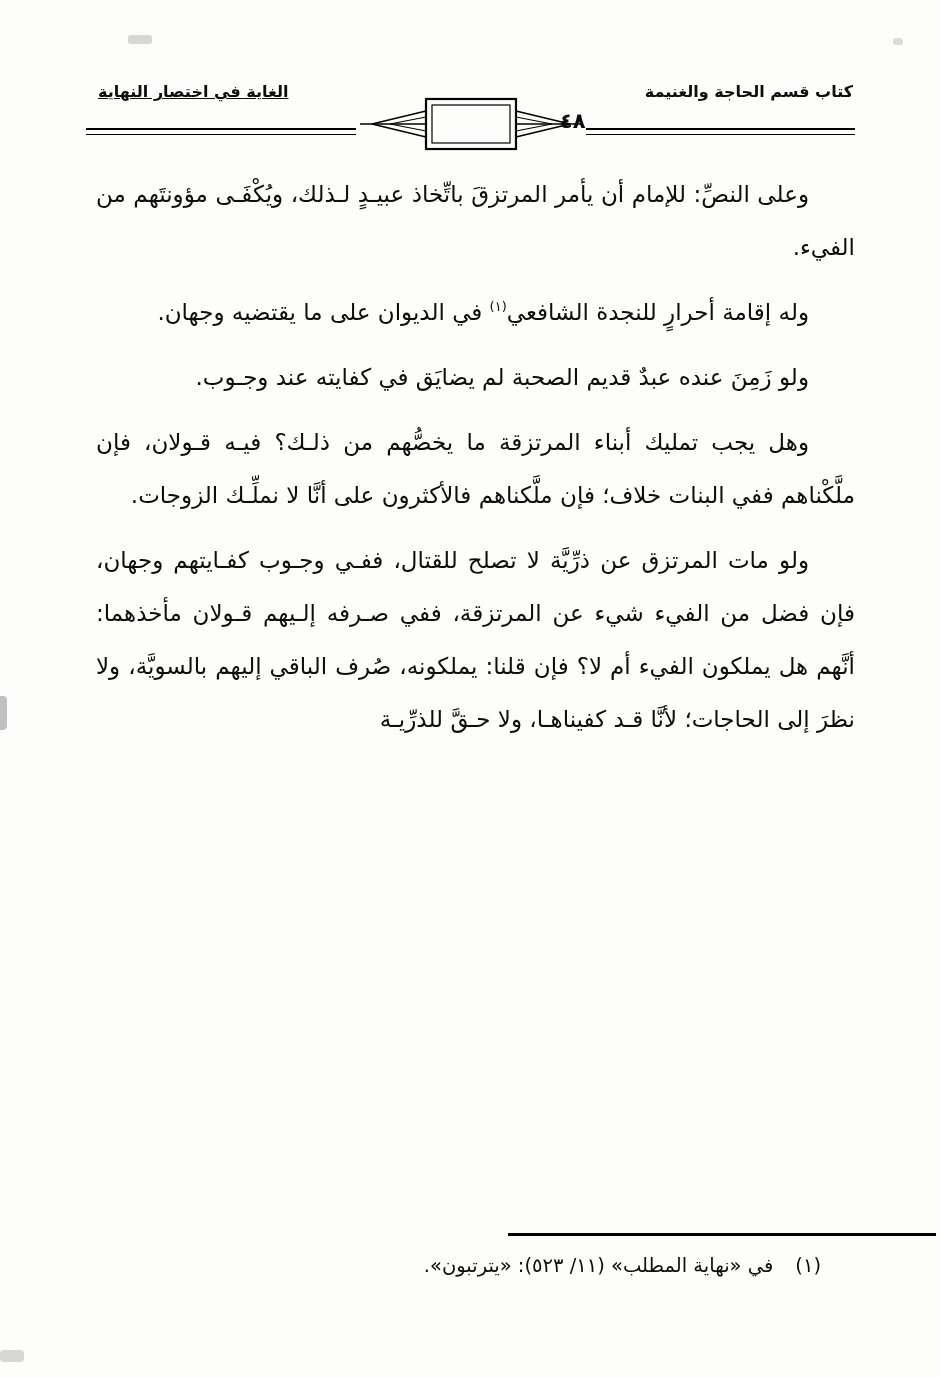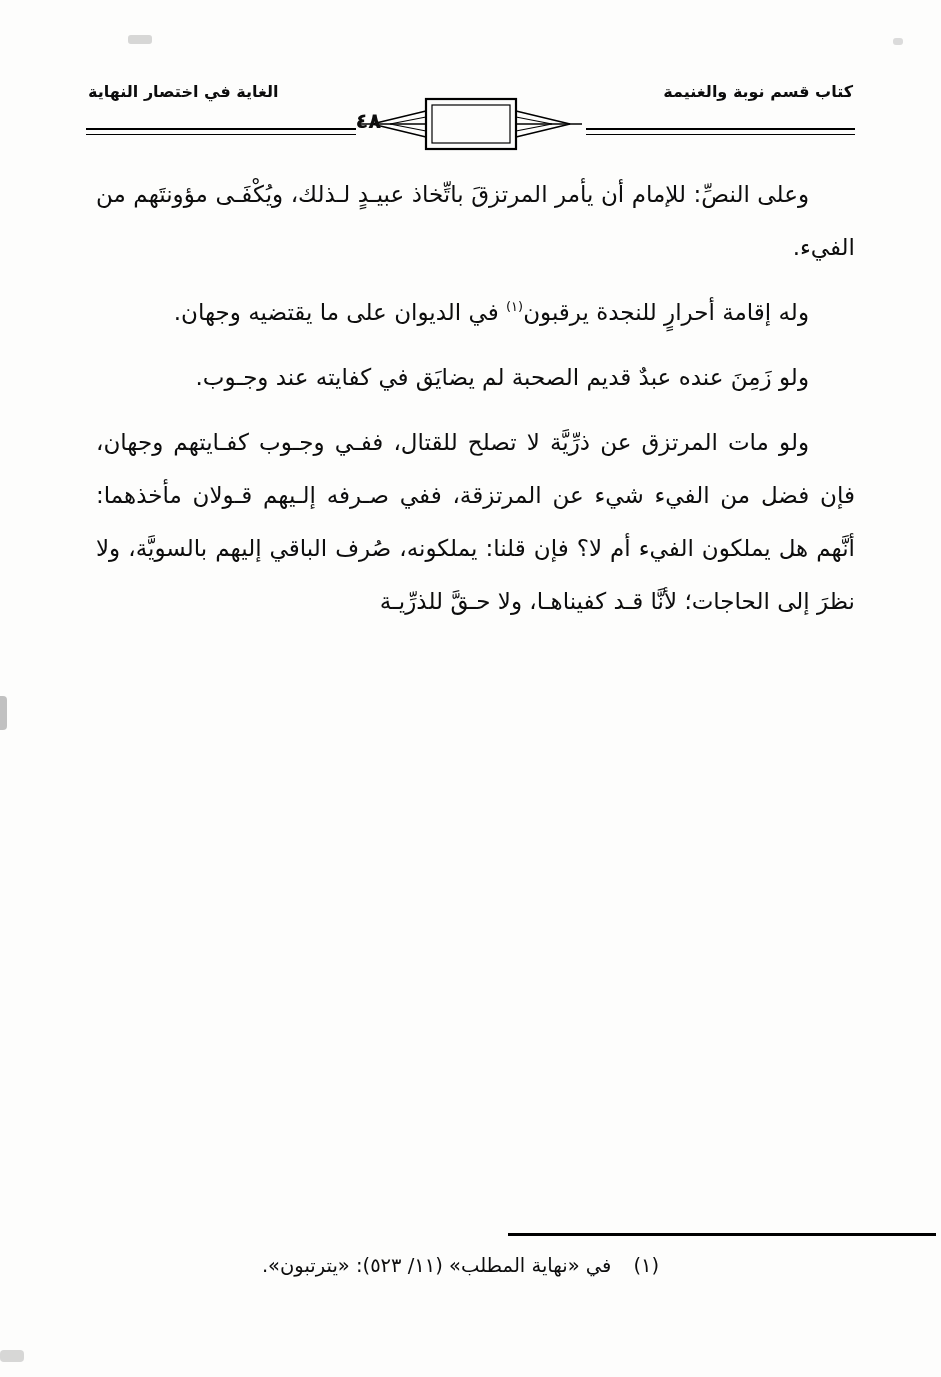--- a/index.html
+++ b/index.html
@@ -13,62 +13,62 @@
   }
 
   
   .page-header { position:absolute; top:78px; left:84px; right:84px; height:82px; direction:rtl; }
   .header-rule {
     position:absolute; top:50px; left:2px; right:2px; height:7px;
     border-top:2.5px solid #000; border-bottom:1.5px solid #000;
   }
   .header-title { position:absolute; top:4px; font-size:16px; font-weight:bold; letter-spacing:0; white-space:nowrap; }
   .header-title.right { right:4px; }
-  .header-title.left  { left:4px; }
+  .header-title.left  { left:14px;text-decoration:underline; }
   .ornament { position:absolute; top:16px; left:50%; transform:translateX(-50%); width:230px; height:60px; }
   .ornament svg { position:absolute; inset:0; }
   .pagenum {
-    position:absolute; left:0; right:0; top:15px; text-align:left;
+    position:absolute; left:0; right:0; top:15px; text-align:right;
     font-size:21px; font-weight:bold;
   }
 
   
   .body-text {
     position:absolute; top:168px; right:86px; left:84px;
     direction:rtl; text-align:justify; text-justify:inter-word;
     font-size:23px; line-height:53px;
   }
   .body-text p { text-indent:46px; margin:0 0 12px 12px; }
   .fn-ref { font-size:13px; vertical-align:super; line-height:0; }
 
   
   .footnote-rule {
     position:absolute; top:1233px; right:5px; width:428px; height:2.5px; background:#000;
   }
   .footnote {
     position:absolute; top:1251px; right:120px; left:100px;
-    direction:rtl; font-size:19.5px; line-height:30px; text-align:center;
+    direction:rtl; font-size:19.5px; line-height:30px; text-align:right;
   }
   .fn-marker { margin-left:22px; }
 
   
   .artifact { position:absolute; background:#8f8f8f; }
   .artifact.a1 { left:0; top:696px;  width:7px;  height:34px; opacity:.55; border-radius:0 4px 4px 0; }
   .artifact.a2 { left:0; top:1350px; width:24px; height:12px; opacity:.35; border-radius:4px; }
   .artifact.a3 { left:128px; top:35px; width:24px; height:9px;  opacity:.35; border-radius:3px; }
   .artifact.a4 { left:893px; top:38px; width:10px; height:7px;  opacity:.3;  border-radius:3px; }
 </style>
 </head>
 <body>
 
 <div class="page">
 
   <header class="page-header">
     <div class="header-rule"></div>
-    <div class="header-title right">كتاب قسم نوبة والغنيمة</div>
+    <div class="header-title right">كتاب قسم الحاجة والغنيمة</div>
     <div class="header-title left">الغاية في اختصار النهاية</div>
 
     <div class="ornament">
       <svg viewBox="0 0 230 60" xmlns="http://www.w3.org/2000/svg">
         <rect x="0" y="0" width="230" height="60" fill="#fdfdfc"></rect>
 
         <line x1="70" y1="30" x2="4" y2="30" stroke="#000" stroke-width="1.6"></line>
         <path d="M70 17 L16 30 L70 43" fill="none" stroke="#000" stroke-width="1.6"></path>
         <path d="M70 23 L34 30 L70 37" fill="none" stroke="#000" stroke-width="1.1"></path>
 
@@ -78,22 +78,23 @@
 
         <rect x="70" y="5" width="90" height="50" fill="#fdfdfc" stroke="#000" stroke-width="2.2"></rect>
         <rect x="76" y="11" width="78" height="38" fill="none" stroke="#000" stroke-width="1.2"></rect>
       </svg>
       <span class="pagenum">٤٨</span>
     </div>
   </header>
 
   <main class="body-text">
     <p>وعلى النصِّ: للإمام أن يأمر المرتزقَ باتِّخاذ عبيـدٍ لـذلك، ويُكْفَـى مؤونتَهم من الفيء.</p>
-    <p><span>وله إقامة أحرارٍ للنجدة يرقبون</span><sup class="fn-ref">(١)</sup><span> في الديوان على ما يقتضيه وجهان.</span></p>
+    <p><span>وله إقامة أحرارٍ للنجدة الشافعي</span><sup class="fn-ref">(١)</sup><span> في الديوان على ما يقتضيه وجهان.</span></p>
     <p>ولو زَمِنَ عنده عبدٌ قديم الصحبة لم يضايَق في كفايته عند وجـوب.</p>
+    <p>وهل يجب تمليك أبناء المرتزقة ما يخصُّهم من ذلـك؟ فيـه قـولان، فإن ملَّكْناهم ففي البنات خلاف؛ فإن ملَّكناهم فالأكثرون على أنَّا لا نملِّـك الزوجات.</p>
     <p>ولو مات المرتزق عن ذرِّيَّة لا تصلح للقتال، ففـي وجـوب كفـايتهم وجهان، فإن فضل من الفيء شيء عن المرتزقة، ففي صـرفه إلـيهم قـولان مأخذهما: أنَّهم هل يملكون الفيء أم لا؟ فإن قلنا: يملكونه، صُرف الباقي إليهم بالسويَّة، ولا نظرَ إلى الحاجات؛ لأنَّا قـد كفيناهـا، ولا حـقَّ للذرِّيـة</p>
   </main>
 
   <div class="footnote-rule"></div>
   <div class="footnote">
     <span class="fn-marker">(١)</span><span class="fn-text">في «نهاية المطلب» (١١/ ٥٢٣): «يترتبون».</span>
   </div>
 
   <div class="artifact a1"></div>
   <div class="artifact a2"></div>

